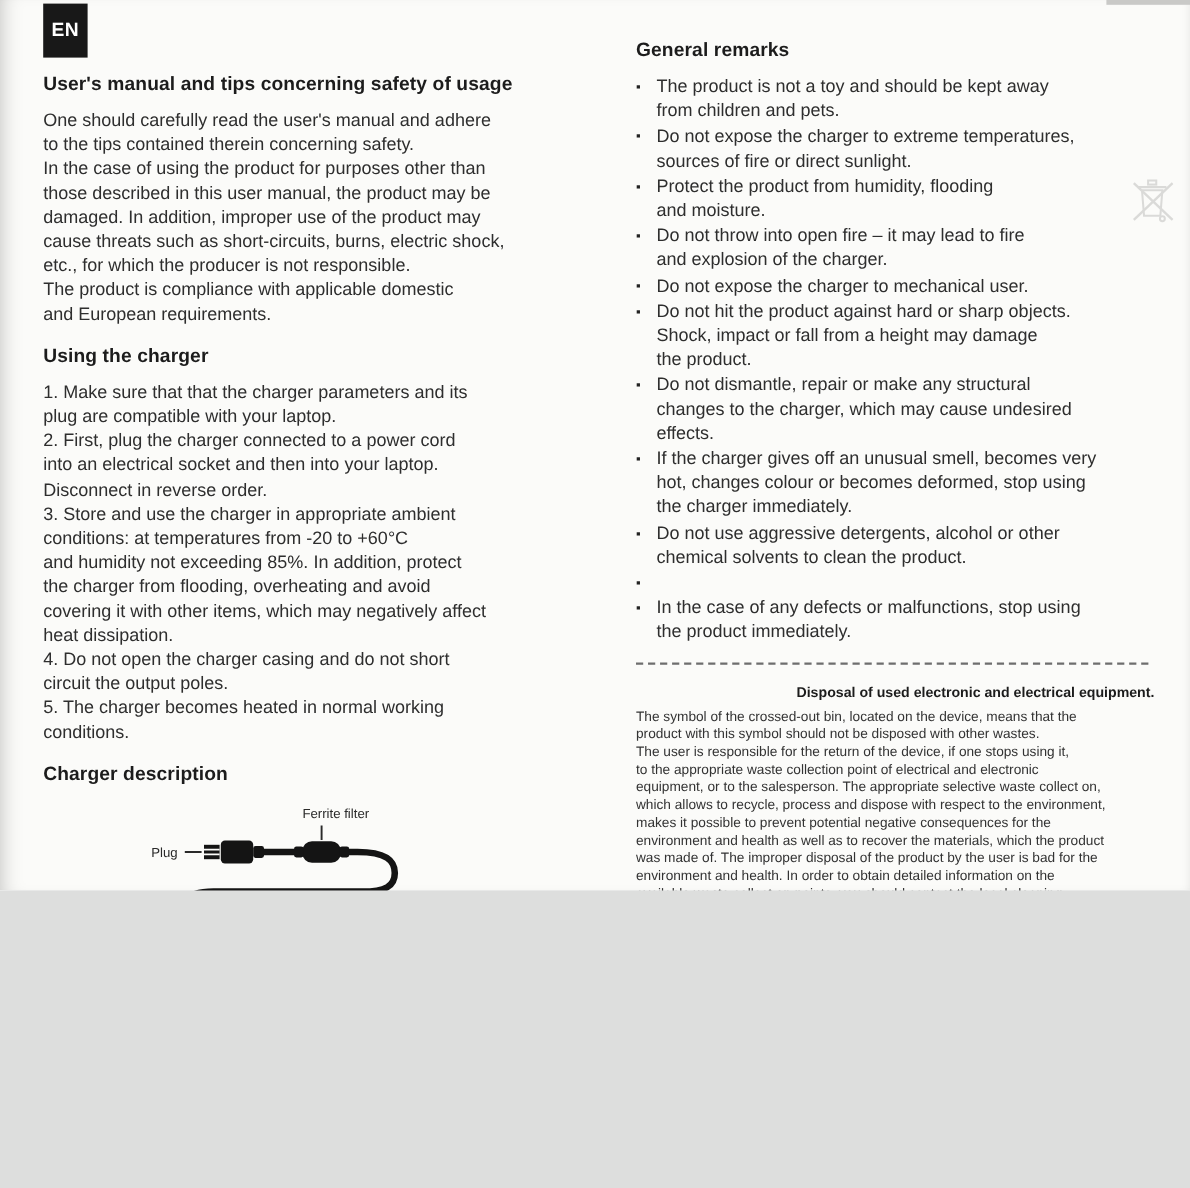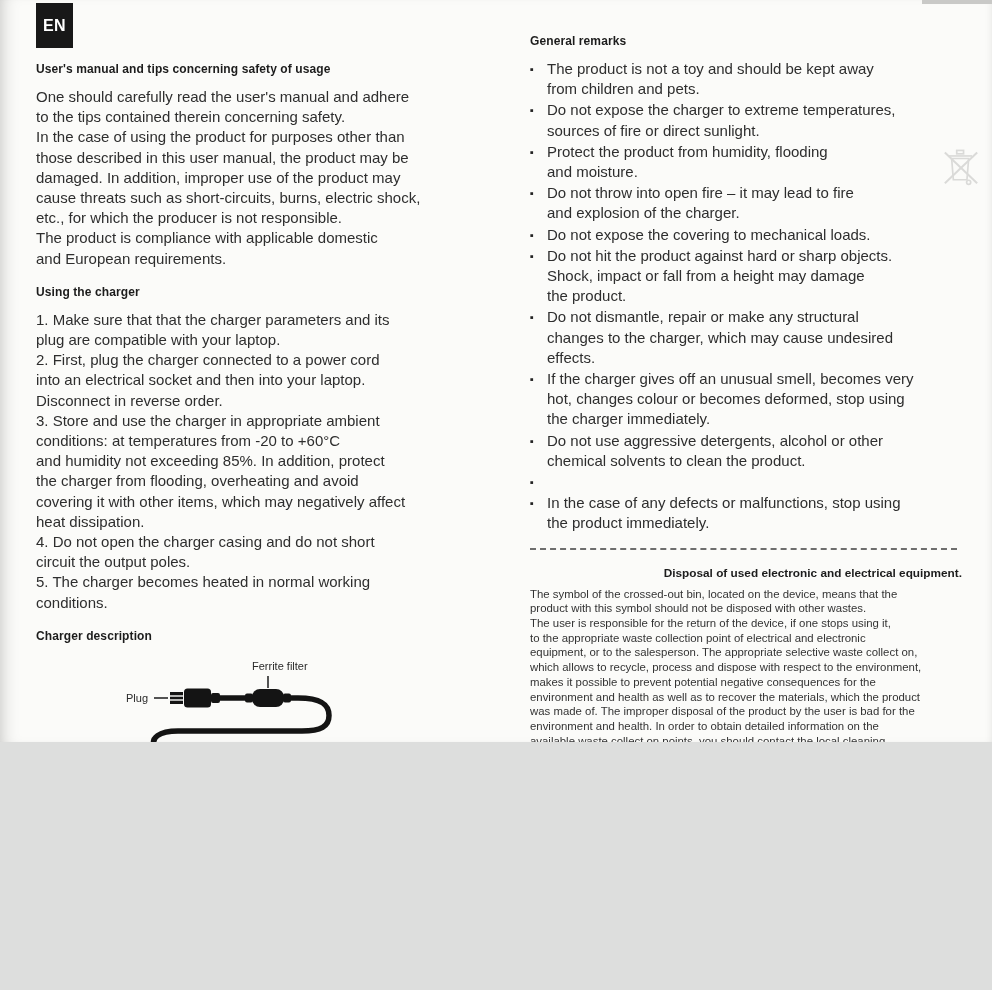--- a/index.html
+++ b/index.html
@@ -15,21 +15,21 @@
   
   .en-badge{
     position:absolute;left:36px;top:3px;width:37px;height:45px;
     background:#181818;color:#fff;display:flex;align-items:center;justify-content:center;
     font-weight:bold;font-size:16px;letter-spacing:.5px;
   }
   
   .col-left{position:absolute;left:36px;top:62px;width:434px;}
   .col-right{position:absolute;left:530px;top:34px;width:432px;}
   h2{
-    font-size:12px;font-weight:bold;color:#1c1c1c;margin:0 0 11px 0;letter-spacing:.1px;
+    font-size:16px;font-weight:bold;color:#1c1c1c;margin:0 0 11px 0;letter-spacing:.1px;
   }
   .body-text{
     font-size:15px;line-height:20.2px;white-space:pre-line;margin:0 0 14px 0;color:#2e2e2e;
   }
   .section{margin-bottom:16px;}
   
   ul.bullets{list-style:none;margin:0;padding:0;font-size:15px;line-height:20.2px;color:#2e2e2e;}
   ul.bullets li{display:flex;margin:0 0 1px 0;}
   ul.bullets .marker{width:17px;flex:0 0 17px;font-size:11px;line-height:20.2px;color:#222;}
   ul.bullets .txt{white-space:pre-line;}
@@ -182,21 +182,21 @@
         </li>
 
         <li>
           <span class="marker">▪</span>
           <span class="txt">Do not throw into open fire – it may lead to fire
 and explosion of the charger.</span>
         </li>
 
         <li>
           <span class="marker">▪</span>
-          <span class="txt">Do not expose the covering to mechanical loads.</span>
+          <span class="txt">Do not expose the charger to mechanical user.</span>
         </li>
 
         <li>
           <span class="marker">▪</span>
           <span class="txt">Do not hit the product against hard or sharp objects.
 Shock, impact or fall from a height may damage
 the product.</span>
         </li>
 
         <li>

